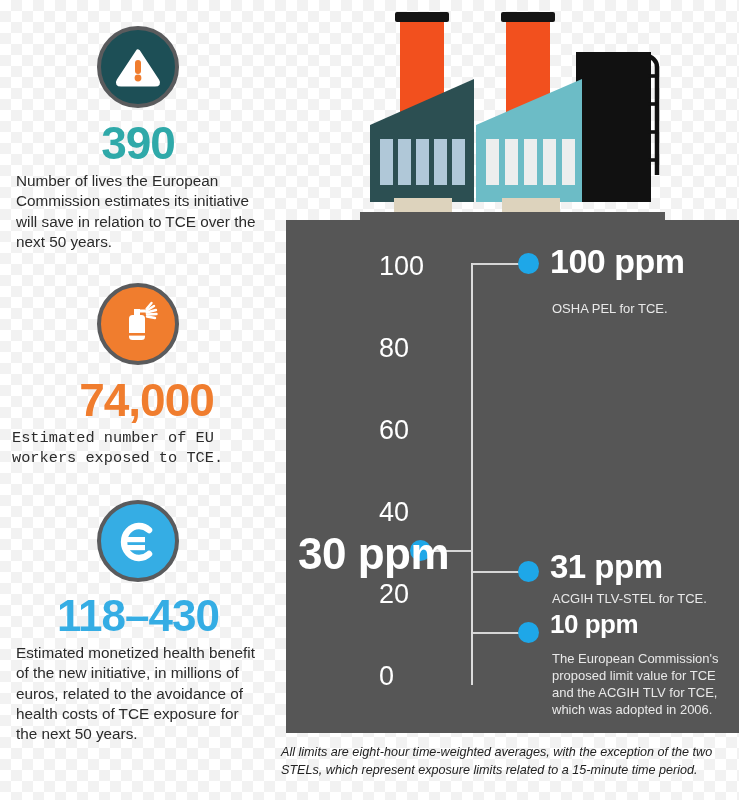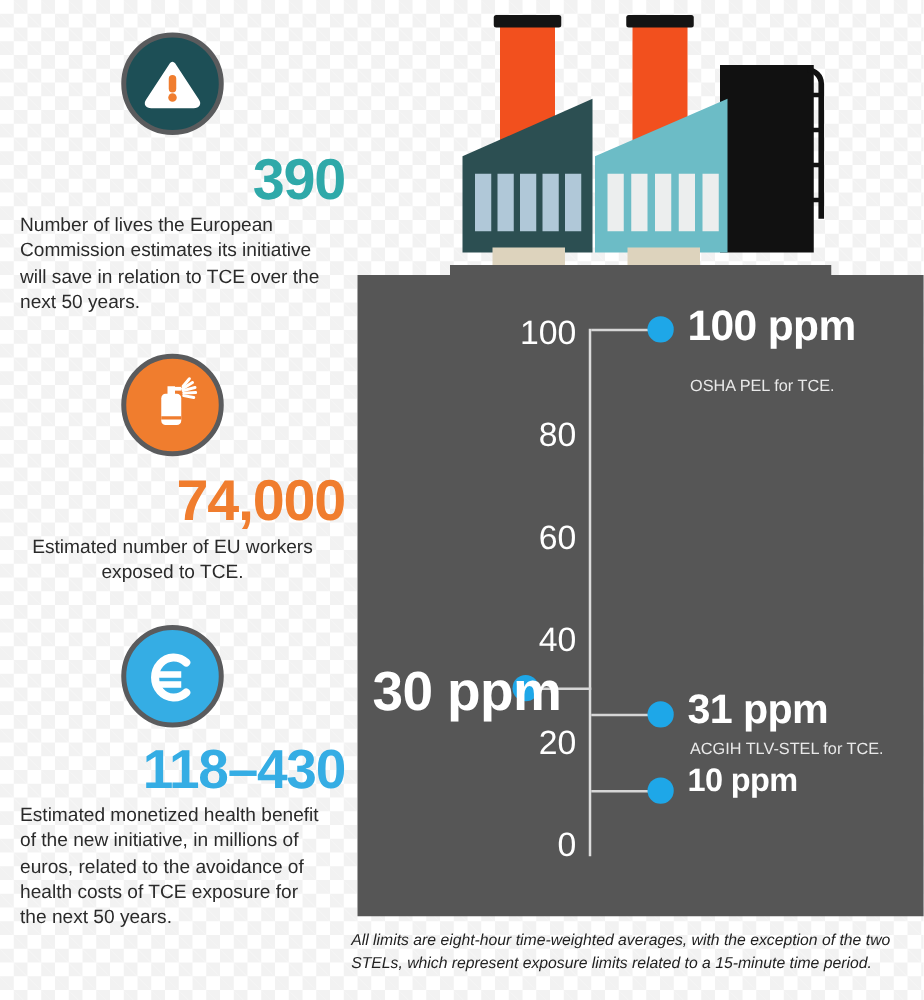--- a/index.html
+++ b/index.html
@@ -30,49 +30,49 @@
     margin:0 auto;position:relative;
     box-sizing:border-box;border:4px solid #5a5b5d;
     display:flex;align-items:center;justify-content:center;
   }
   .badge svg{display:block;}
   .b-teal{background:#1d4f56;}
   .b-orange{background:#f07d2e;}
   .b-blue{background:#35ade4;}
 
   .bignum{
-    text-align:right;font-weight:700;letter-spacing:-1px;
+    text-align:center;font-weight:700;letter-spacing:-1px;
     line-height:1;margin-top:12px;
   }
   .n-teal{color:#2fa9a9;font-size:46px;}
   .n-orange{color:#f07d2e;font-size:46px;padding-left:17px;}
   .n-blue{color:#35ade4;font-size:44px;}
 
   .caption{
     color:#2b2b2b;font-size:15.3px;line-height:1.33;
     padding:0 14px 0 16px;margin-top:5px;
   }
-  .caption.c2{text-align:center;padding:0 12px;}
+  .caption.c2{text-align:left;padding:0 12px;font-family:Liberation Mono, monospace;}
 
   
   .factory{position:absolute;left:360px;top:0;width:379px;height:222px;}
   .factory svg{display:block;}
 
   
   .panel{
     position:absolute;left:286px;top:220px;width:453px;height:513px;
     background:#565656;
   }
   .axis{
     position:absolute;left:185px;top:43px;width:2px;height:422px;
     background:#dcdcdc;
   }
   .tick{
-    position:absolute;right:0;color:#ffffff;font-size:27px;line-height:1;
-    text-align:right;width:70px;white-space:nowrap;
+    position:absolute;right:12px;color:#ffffff;font-size:27px;line-height:1;
+    width:70px;white-space:nowrap;
   }
   .ticks{position:absolute;left:105px;top:0;width:70px;height:513px;}
 
   .conn{position:absolute;height:2px;background:#d6d6d6;}
   .dot{
     position:absolute;width:21px;height:21px;border-radius:50%;
     background:#1ea7e8;
   }
   .ppm{
     position:absolute;color:#ffffff;font-size:31px;font-weight:700;
@@ -204,16 +204,17 @@
   <div class="ppm" style="left:12px;top:312px;font-size:44px;">30 ppm</div>
 
   <div class="conn" style="left:187px;top:351px;width:49px;"></div>
   <div class="dot" style="left:232px;top:341px;"></div>
   <div class="ppm" style="left:264px;top:330px;font-size:33px;">31 ppm</div>
   <div class="desc" style="left:266px;top:370px;width:195px;">ACGIH TLV-STEL for TCE.</div>
 
   <div class="conn" style="left:187px;top:412px;width:49px;"></div>
   <div class="dot" style="left:232px;top:402px;"></div>
   <div class="ppm" style="left:264px;top:391px;font-size:26px;">10 ppm</div>
+  <div class="desc" style="left:266px;top:430px;width:183px;">The European Commission's proposed limit value for TCE and the ACGIH TLV for TCE, which was adopted in 2006.</div>
 
 </div>
 
 <div class="footnote">All limits are eight-hour time-weighted averages, with the exception of the two STELs, which represent exposure limits related to a 15-minute time period.</div>
 
 </body></html>

